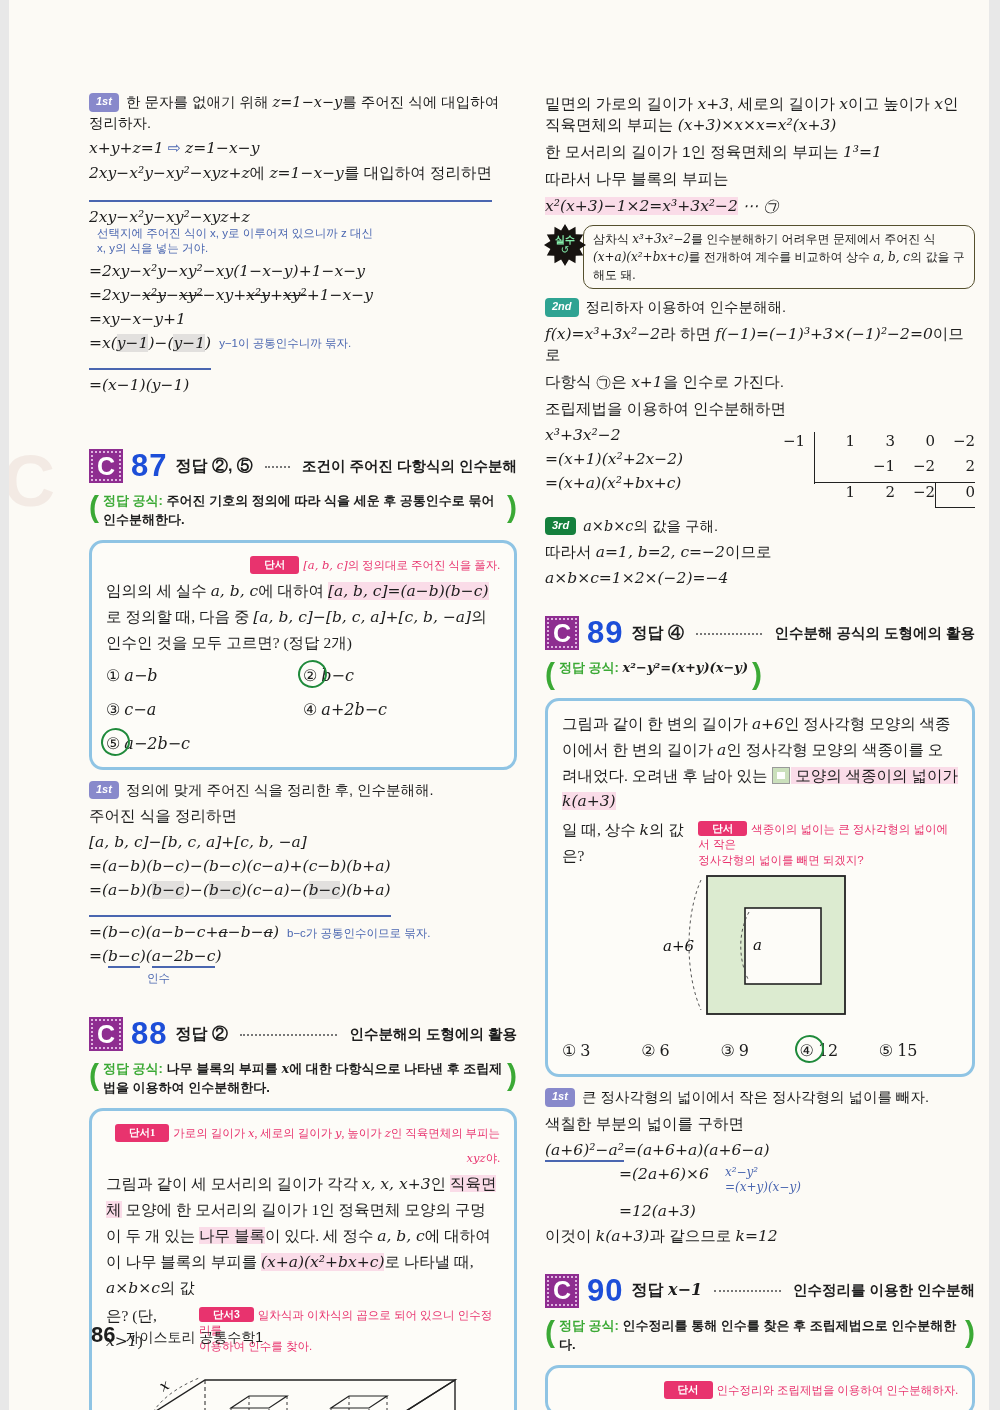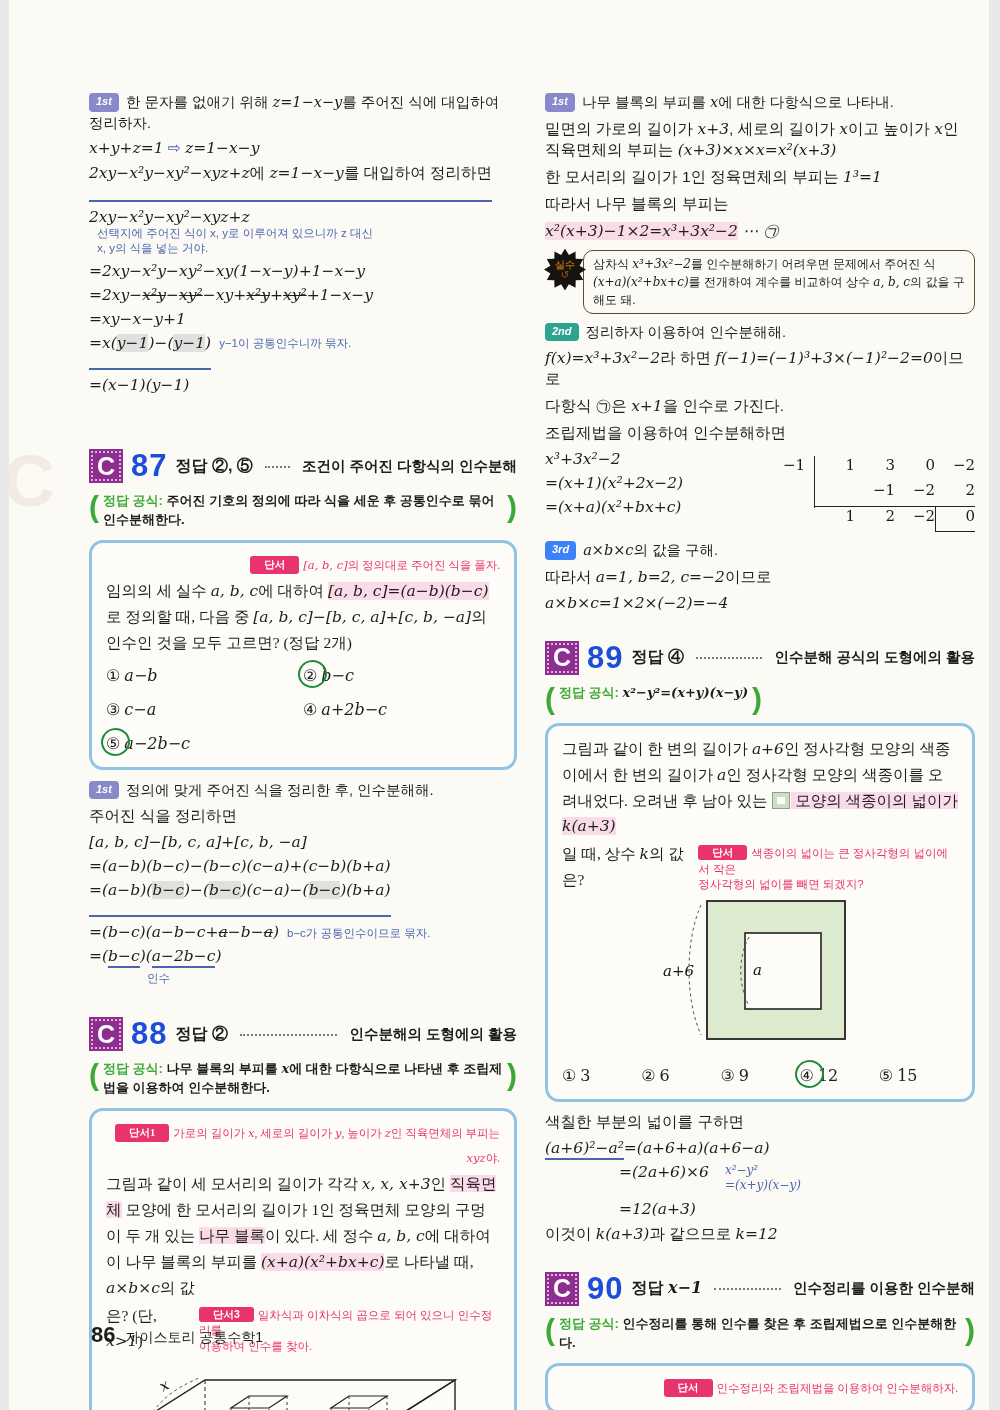--- a/index.html
+++ b/index.html
@@ -20,21 +20,21 @@
   .st{text-decoration:line-through;}
   .ubl{border-bottom:2px solid #4A66B0;padding-bottom:1px;}
   .ublue{display:inline-block;border-bottom:2px solid #4A66B0;padding-bottom:16px;}
   .bl{color:#4A66B0;}
   .ann{color:#4A66B0;font-size:11.5px;font-family:"Liberation Sans",sans-serif;font-style:normal;
        display:inline-block;vertical-align:middle;margin-left:8px;white-space:pre-line;line-height:1.3;}
   .anncenter{color:#4A66B0;font-size:11.5px;margin-left:58px;}
 
   .bdg{display:inline-block;border-radius:4px;color:#fff;font-size:11px;font-weight:bold;
        font-style:italic;padding:1px 7px 2px;margin-right:7px;vertical-align:2px;}
-  .b1{background:#8889CB;} .b2{background:#2FA392;} .b3{background:#3b82f6;}
+  .b1{background:#8889CB;} .b2{background:#2FA392;} .b3{background:#15803d;}
   .cluebdg{display:inline-block;background:#E8336E;border-radius:3px;color:#fff;font-size:10.5px;
        font-weight:bold;padding:0 14px 1px;margin-right:4px;font-style:normal;vertical-align:1px;}
   .cluetxt{color:#E8336E;font-size:11.5px;line-height:1.35;}
 
   .chead{display:flex;align-items:center;gap:8px;margin:0 0 6px;}
   .cbox{width:34px;height:34px;background:#8E2D90;color:#fff;font-weight:bold;font-size:25px;
         display:flex;align-items:center;justify-content:center;outline:2px dotted #dfb3e0;outline-offset:-4px;flex:none;}
   .cnum{color:#1d4ed8;font-size:31px;font-weight:bold;letter-spacing:1px;}
   .cans{font-weight:bold;font-size:16px;white-space:nowrap;}
   .leader{flex:1;border-bottom:2px dotted #777;height:1px;margin:0 4px;}
@@ -55,21 +55,21 @@
   .num{position:relative;display:inline-block;margin-right:4px;}
   .ring::after{content:"";position:absolute;left:-5px;top:-3px;width:25px;height:24px;
         border:2.5px solid #1F8A3B;border-radius:50%;transform:rotate(-14deg);}
   .probrow{display:flex;justify-content:space-between;align-items:flex-start;gap:6px;}
   .probrow .cluetxt{font-family:"Liberation Sans",sans-serif;margin-top:4px;}
 
   .mist{position:relative;border:1.5px solid #55502e;border-radius:10px;margin:8px 0 8px 38px;
         padding:4px 9px;font-size:12px;line-height:1.5;}
   .star{position:absolute;left:-40px;top:-2px;width:42px;height:42px;background:#171310;
         clip-path:polygon(100% 50%,84.8% 59.3%,93.3% 75%,75.5% 75.5%,75% 93.3%,59.3% 84.8%,50% 100%,40.7% 84.8%,25% 93.3%,24.5% 75.5%,6.7% 75%,15.2% 59.3%,0% 50%,15.2% 40.7%,6.7% 25%,24.5% 24.5%,25% 6.7%,40.7% 15.2%,50% 0%,59.3% 15.2%,75% 6.7%,75.5% 24.5%,93.3% 25%,84.8% 40.7%);
-        display:flex;flex-direction:column;align-items:center;justify-content:center;color:#a16207;}
+        display:flex;flex-direction:column;align-items:center;justify-content:center;color:#86efac;}
   .star .t1{font-size:10px;font-weight:bold;line-height:1;}
   .star .t2{font-size:10px;line-height:1;}
 
   .synwrap{position:relative;min-height:86px;}
   .syn{position:absolute;right:0;top:6px;font-size:15px;}
   .syn{display:flex;align-items:flex-start;}
   .synleft{border-right:1.6px solid #222;padding:0 9px 0 0;height:52px;}
   .synrow{display:flex;}
   .synrow span{display:inline-block;width:40px;text-align:right;height:25px;}
   .synrow.last{border-top:1.6px solid #222;}
@@ -187,21 +187,20 @@
           <text x="132" y="163" font-style="italic">x+3</text>
         </svg>
 
       </div>
     </div>
   </div>
 
   <div class="col" id="colR">
 
     <div>
-      <div class="ln"><span class="bdg b1">1st</span><span><span>나무 블록의 부피를 </span><span class="m">x</span><span>에 대한 다항식으로 나타내.</span></span></div>
       <div class="mline"><span>밑면의 가로의 길이가 </span><span class="m">x+3</span><span>, 세로의 길이가 </span><span class="m">x</span><span>이고 높이가 </span><span class="m">x</span><span>인 직육면체의 부피는 </span><span class="m">(x+3)×x×x=x²(x+3)</span></div>
       <div class="mline"><span>한 모서리의 길이가 1인 정육면체의 부피는 </span><span class="m">1³=1</span></div>
       <div class="mline"><span>따라서 나무 블록의 부피는</span></div>
       <div class="mline"><span class="m hp">x²(x+3)−1×2=x³+3x²−2</span><span class="m"> ⋯ ㉠</span></div>
       <div class="mist">
         <div class="star">
             <span class="t1">실수</span>
             <span class="t2">↺</span>
           </div>
         <span><span>삼차식 </span><span class="m">x³+3x²−2</span><span>를 인수분해하기 어려우면 문제에서 주어진 식 </span><span class="m">(x+a)(x²+bx+c)</span><span>를 전개하여 계수를 비교하여 상수 </span><span class="m">a, b, c</span><span>의 값을 구해도 돼.</span></span>
@@ -273,20 +272,21 @@
         </svg>
         <div class="choices five">
           <div><span class="num">①</span><span class="mn">3</span></div>
           <div><span class="num">②</span><span class="mn">6</span></div>
           <div><span class="num">③</span><span class="mn">9</span></div>
           <div><span class="num ring">④</span><span class="mn">12</span></div>
           <div><span class="num">⑤</span><span class="mn">15</span></div>
         </div>
       </div>
       <div>
+        <div class="ln"><span class="bdg b1">1st</span><span><span>큰 정사각형의 넓이에서 작은 정사각형의 넓이를 빼자.</span></span></div>
         <div class="mline"><span>색칠한 부분의 넓이를 구하면</span></div>
         <div class="mline"><span class="m ubl">(a+6)²−a²</span><span class="m">=(a+6+a)(a+6−a)</span></div>
         <div class="mline ind"><span><span class="m">=(2a+6)×6</span></span><span class="sideann">x²−y²
 =(x+y)(x−y)</span></div>
         <div class="mline ind"><span class="m">=12(a+3)</span></div>
         <div class="mline"><span>이것이 </span><span class="m">k(a+3)</span><span>과 같으므로 </span><span class="m">k=12</span></div>
       </div>
     </div>
 
     <div style="margin-top:26px;">

